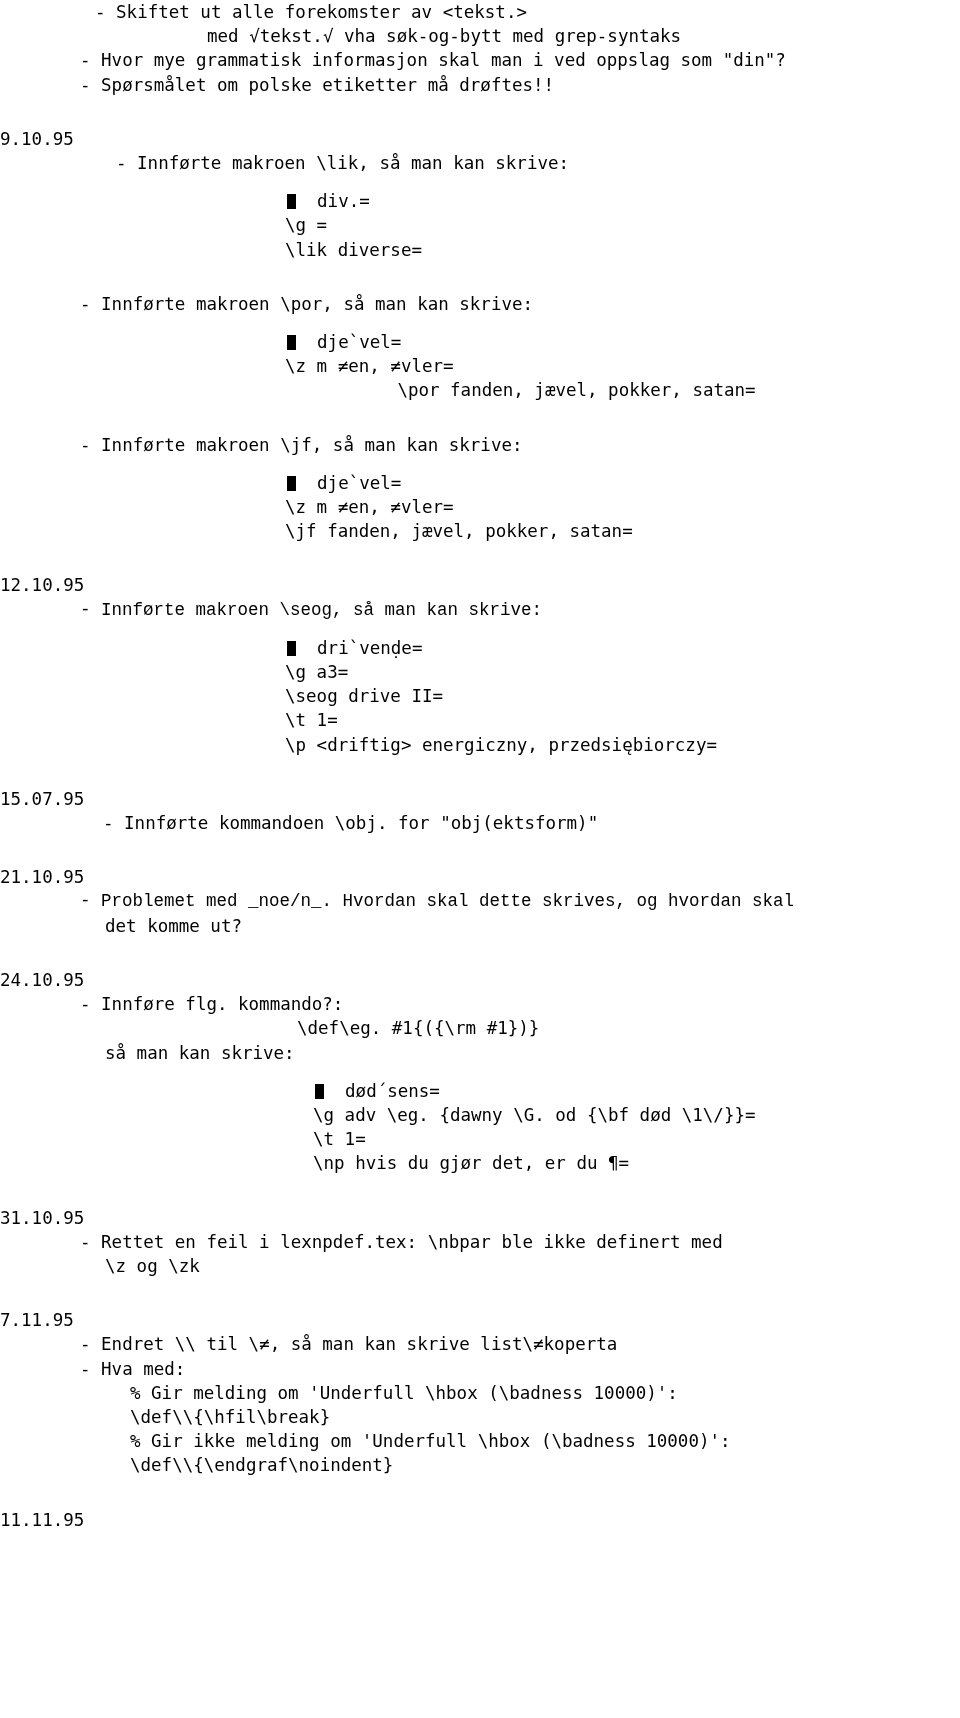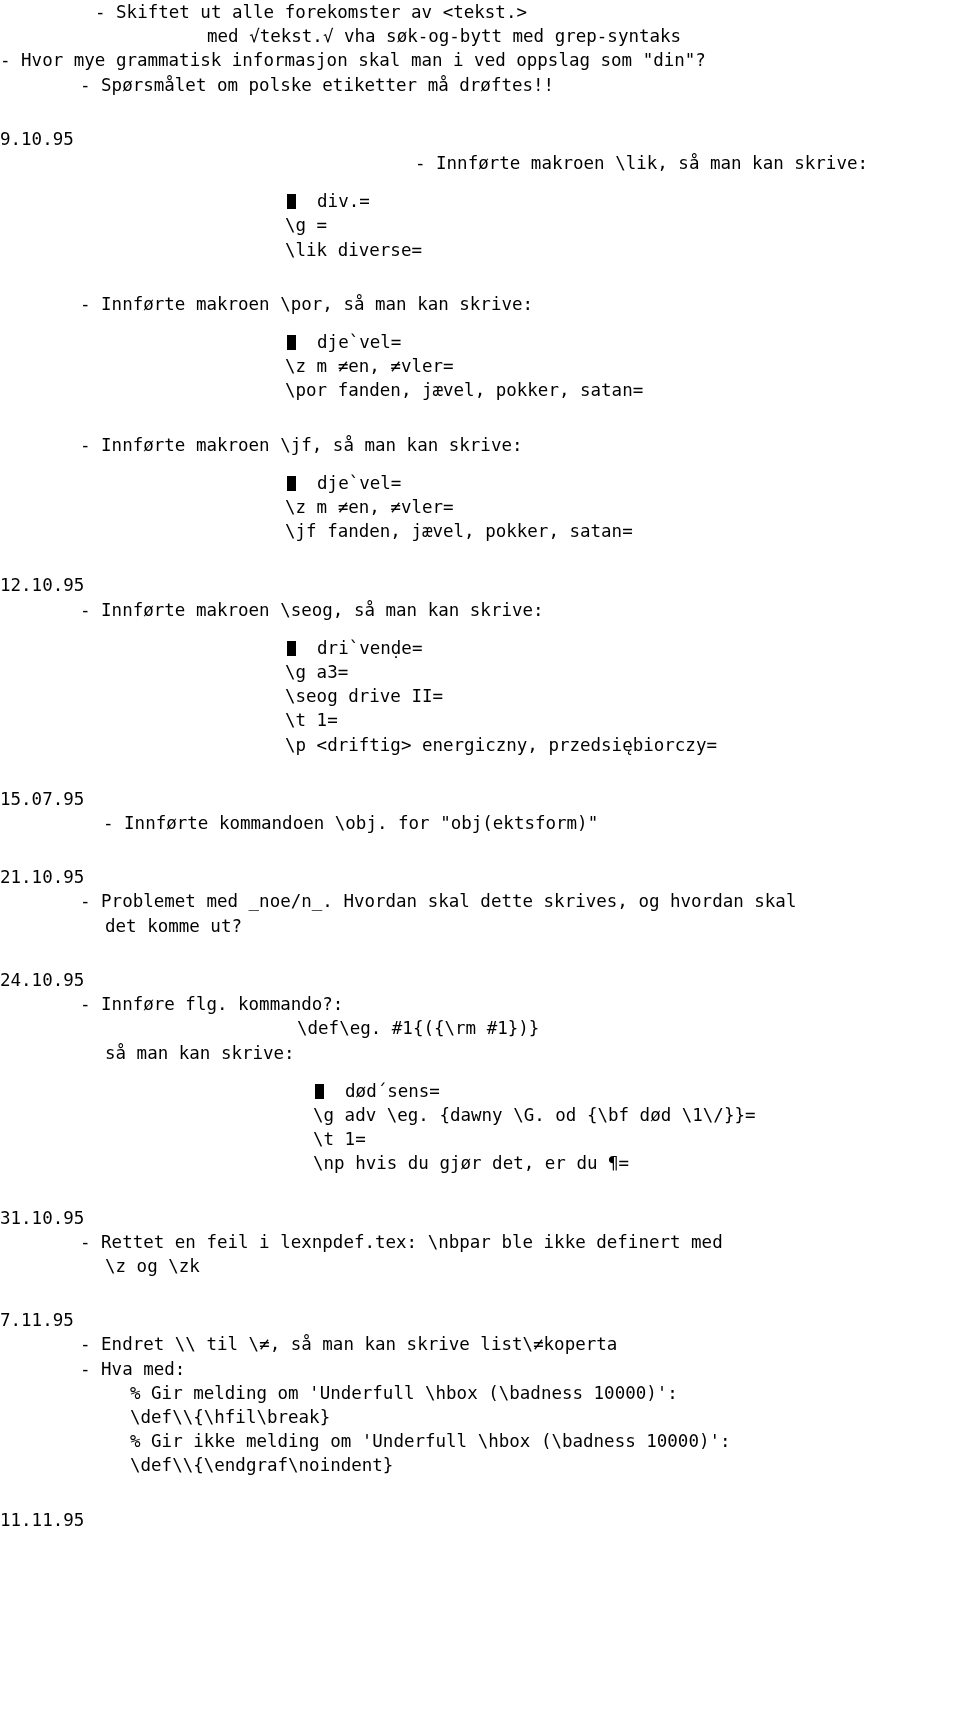--- a/index.html
+++ b/index.html
@@ -39,56 +39,56 @@
     background: #000;
     vertical-align: -2px;
   }
 </style>
 </head>
 <body>
 
 <div id="page">
     <div class="line" style="padding-left: 95px;"><span>- Skiftet ut alle forekomster av &lt;tekst.&gt;</span></div>
     <div class="line" style="padding-left: 207px;"><span>med √tekst.√ vha søk-og-bytt med grep-syntaks</span></div>
-    <div class="line" style=""><span>- Hvor mye grammatisk informasjon skal man i ved oppslag som "din"?</span></div>
+    <div class="line" style="padding-left: 80px;"><span>- Hvor mye grammatisk informasjon skal man i ved oppslag som "din"?</span></div>
     <div class="line" style="padding-left: 80px;"><span>- Spørsmålet om polske etiketter må drøftes!!</span></div>
     <div style="height: 30px;"></div>
     <div class="line date">9.10.95</div>
-    <div class="line" style="padding-left: 80px; text-align: right;"><span>- Innførte makroen \lik, så man kan skrive:</span></div>
+    <div class="line" style="padding-left: 116px;"><span>- Innførte makroen \lik, så man kan skrive:</span></div>
     <div style="height: 14px;"></div>
     <div class="line" style="padding-left: 287px;"><span class="bullet-sq"></span><span>  </span><span>div.=</span></div>
     <div class="line" style="padding-left: 285px;"><span>\g =</span></div>
     <div class="line" style="padding-left: 285px;"><span>\lik diverse=</span></div>
     <div style="height: 30px;"></div>
     <div class="line" style="padding-left: 80px;"><span>- Innførte makroen \por, så man kan skrive:</span></div>
     <div style="height: 14px;"></div>
     <div class="line" style="padding-left: 287px;"><span class="bullet-sq"></span><span>  </span><span>dje`vel=</span></div>
     <div class="line" style="padding-left: 285px;"><span>\z m ≠en, ≠vler=</span></div>
-    <div class="line" style="padding-left: 285px;"><span>\por fanden, jævel, pokker, satan=</span></div>
+    <div class="line" style="padding-left: 285px; text-align: center;"><span>\por fanden, jævel, pokker, satan=</span></div>
     <div style="height: 30px;"></div>
     <div class="line" style="padding-left: 80px;"><span>- Innførte makroen \jf, så man kan skrive:</span></div>
     <div style="height: 14px;"></div>
     <div class="line" style="padding-left: 287px;"><span class="bullet-sq"></span><span>  </span><span>dje`vel=</span></div>
     <div class="line" style="padding-left: 285px;"><span>\z m ≠en, ≠vler=</span></div>
     <div class="line" style="padding-left: 285px;"><span>\jf fanden, jævel, pokker, satan=</span></div>
     <div style="height: 30px;"></div>
     <div class="line date">12.10.95</div>
-    <div class="line" style="padding-left: 80px;"><span>- Innførte makroen \seog, så man kan skrive:</span></div>
+    <div class="line" style="padding-left: 80px; font-family: Liberation Mono, monospace;"><span>- Innførte makroen \seog, så man kan skrive:</span></div>
     <div style="height: 14px;"></div>
     <div class="line" style="padding-left: 287px;"><span class="bullet-sq"></span><span>  </span><span>dri`venḍe=</span></div>
     <div class="line" style="padding-left: 285px;"><span>\g a3=</span></div>
     <div class="line" style="padding-left: 285px;"><span>\seog drive II=</span></div>
     <div class="line" style="padding-left: 285px;"><span>\t 1=</span></div>
     <div class="line" style="padding-left: 285px;"><span>\p &lt;driftig&gt; energiczny, przedsiębiorczy=</span></div>
     <div style="height: 30px;"></div>
     <div class="line date">15.07.95</div>
     <div class="line" style="padding-left: 80px; margin-left: 23px;"><span>- Innførte kommandoen \obj. for "obj(ektsform)"</span></div>
     <div style="height: 30px;"></div>
     <div class="line date">21.10.95</div>
-    <div class="line" style="padding-left: 80px;"><span>- Problemet med _noe/n_. Hvordan skal dette skrives, og hvordan skal</span></div>
+    <div class="line" style="padding-left: 80px; font-family: Liberation Mono, monospace;"><span>- Problemet med _noe/n_. Hvordan skal dette skrives, og hvordan skal</span></div>
     <div class="line" style="padding-left: 105px;"><span>det komme ut?</span></div>
     <div style="height: 30px;"></div>
     <div class="line date">24.10.95</div>
     <div class="line" style="padding-left: 80px;"><span>- Innføre flg. kommando?:</span></div>
     <div class="line" style="padding-left: 297px;"><span>\def\eg. #1{({\rm #1})}</span></div>
     <div class="line" style="padding-left: 105px;"><span>så man kan skrive:</span></div>
     <div style="height: 14px;"></div>
     <div class="line" style="padding-left: 315px;"><span class="bullet-sq"></span><span>  </span><span>død´sens=</span></div>
     <div class="line" style="padding-left: 313px;"><span>\g adv \eg. {dawny \G. od {\bf død \1\/}}=</span></div>
     <div class="line" style="padding-left: 313px;"><span>\t 1=</span></div>

